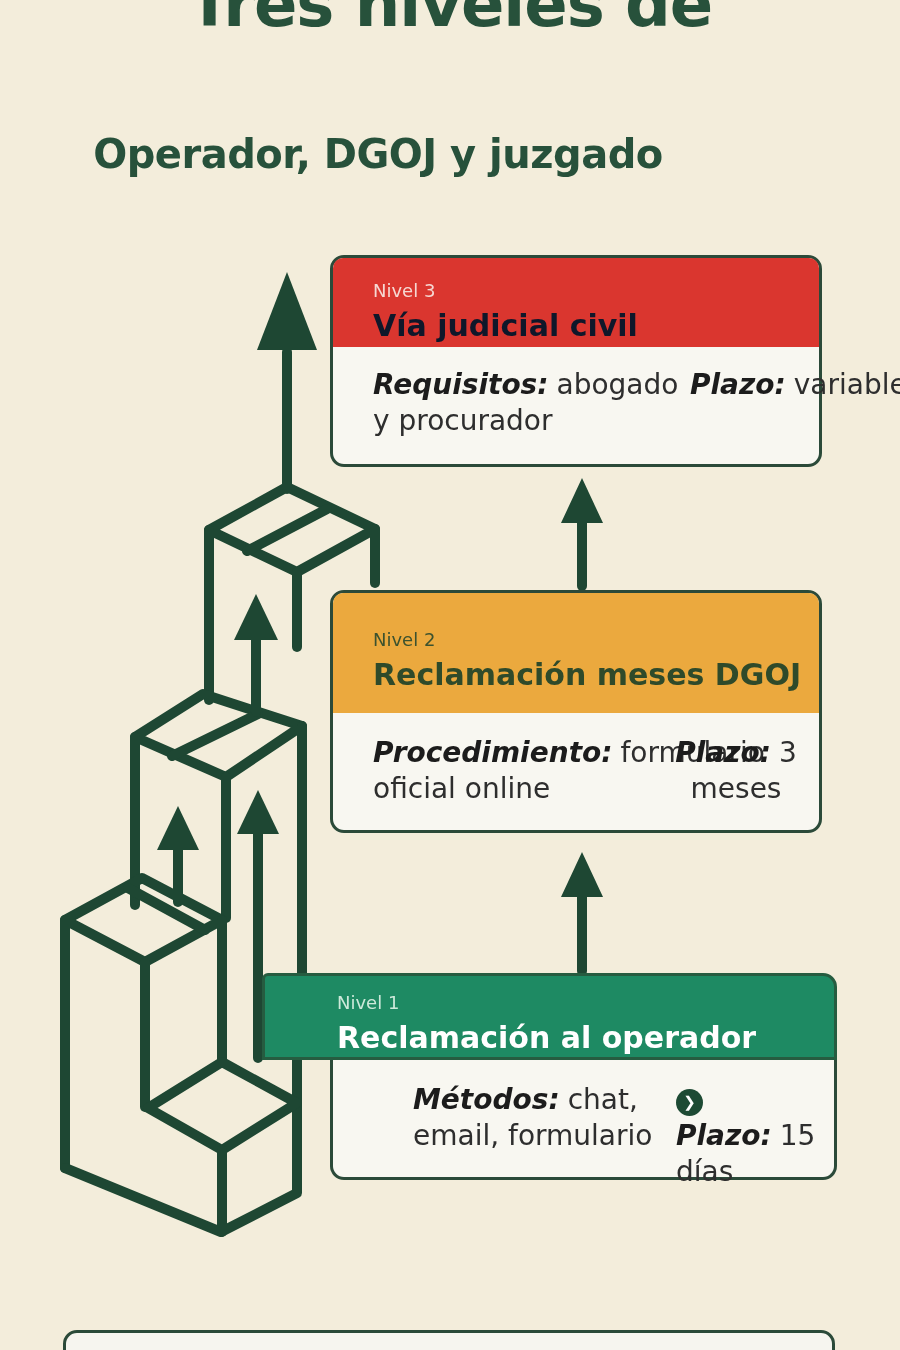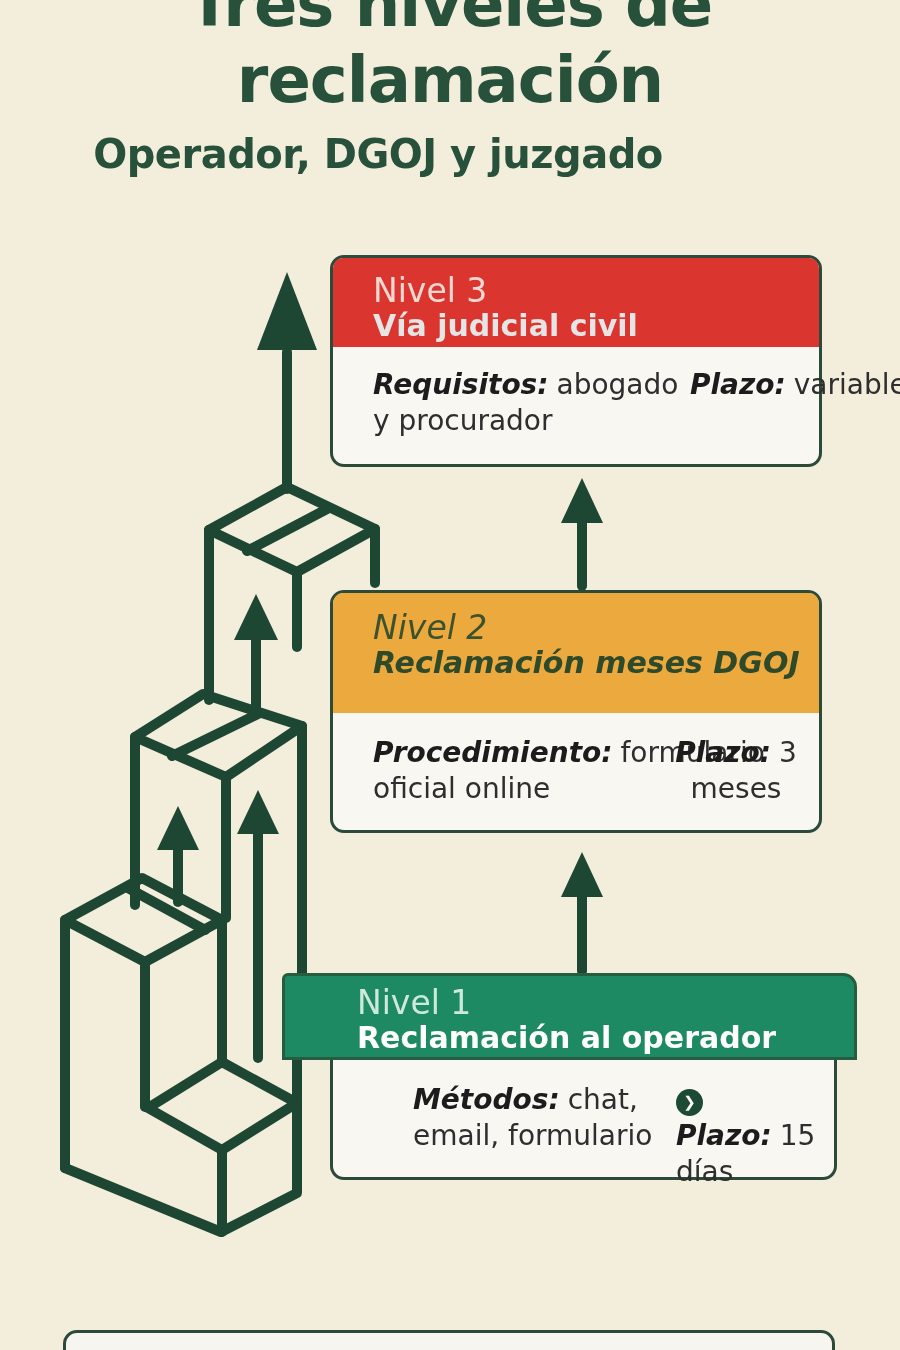--- a/index.html
+++ b/index.html
@@ -28,38 +28,38 @@
   .stairs polygon { fill:#1e4733; stroke:none; }
   
   .card {
     position:absolute; z-index:2; box-sizing:border-box;
     background:#f8f7f1; border:3px solid #2b4a39; border-radius:14px;
   }
   .card-header {
     box-sizing:border-box; border-radius:10px 10px 0 0;
     padding:16px 0 0 40px;
   }
-  .lvl-label { font-size:33px; line-height:33px; }
+  .lvl-label { font-size:18px; line-height:33px; }
   .lvl-title { font-size:30px; line-height:38px; font-weight:bold; }
   .card-body { position:relative; width:100%; }
   .field { position:absolute; font-size:28px; line-height:36px; color:#2e2e2e; }
   .field b { color:#1c1c1c; margin-right:8px;font-style:italic; }
   
   .hdr-red   { background:#da362f; height:89px; }
   .hdr-red .lvl-label { color:#f6d8d3; }
-  .hdr-red .lvl-title { color:#e5e5e5; }
+  .hdr-red .lvl-title { color:#0f172a; }
   
-  .hdr-amber { background:#eba93e; height:120px; padding-top:18px;font-style:italic; }
+  .hdr-amber { background:#eba93e; height:120px; padding-top:30px; }
   .hdr-amber .lvl-label { color:#3c522e; }
   .hdr-amber .lvl-title { color:#2f4a2a; }
   
   .band {
     position:absolute; z-index:2; box-sizing:border-box;
     background:#1e8a63; border:3px solid #265c40;
-    border-radius:6px 14px 0 0; padding:10px 0 0 72px;margin-left:20px;
+    border-radius:6px 14px 0 0; padding:10px 0 0 72px;
   }
   .band .lvl-label { color:#cde9da; }
   .band .lvl-title { color:#ffffff; }
   .body-card {
     position:absolute; z-index:2; box-sizing:border-box;
     background:#f8f7f1; border:3px solid #2b4a39; border-top:none;
     border-radius:0 0 14px 14px;
   }
   .chip {
     display:inline-block; vertical-align:2px; margin-right:10px;
@@ -74,21 +74,20 @@
     background:#f6f5ef; border:3px solid #2b4a39; border-radius:14px;
   }
 </style>
 </head>
 <body>
 
 <div class="canvas">
 
   <div class="title">
     <div>Tres niveles de</div>
-    <div>reclamación</div>
   </div>
   <div class="subtitle">Operador, DGOJ y juzgado</div>
 
   <svg class="stairs" width="900" height="1350" viewBox="0 0 900 1350">
 
     <g>
       <path d="M287,487 L209,530 L297,572 L375,529 Z"></path>
       <path d="M247,551 L327,509"></path>
       <path d="M209,530 L209,700"></path>
       <path d="M297,572 L297,647"></path>

